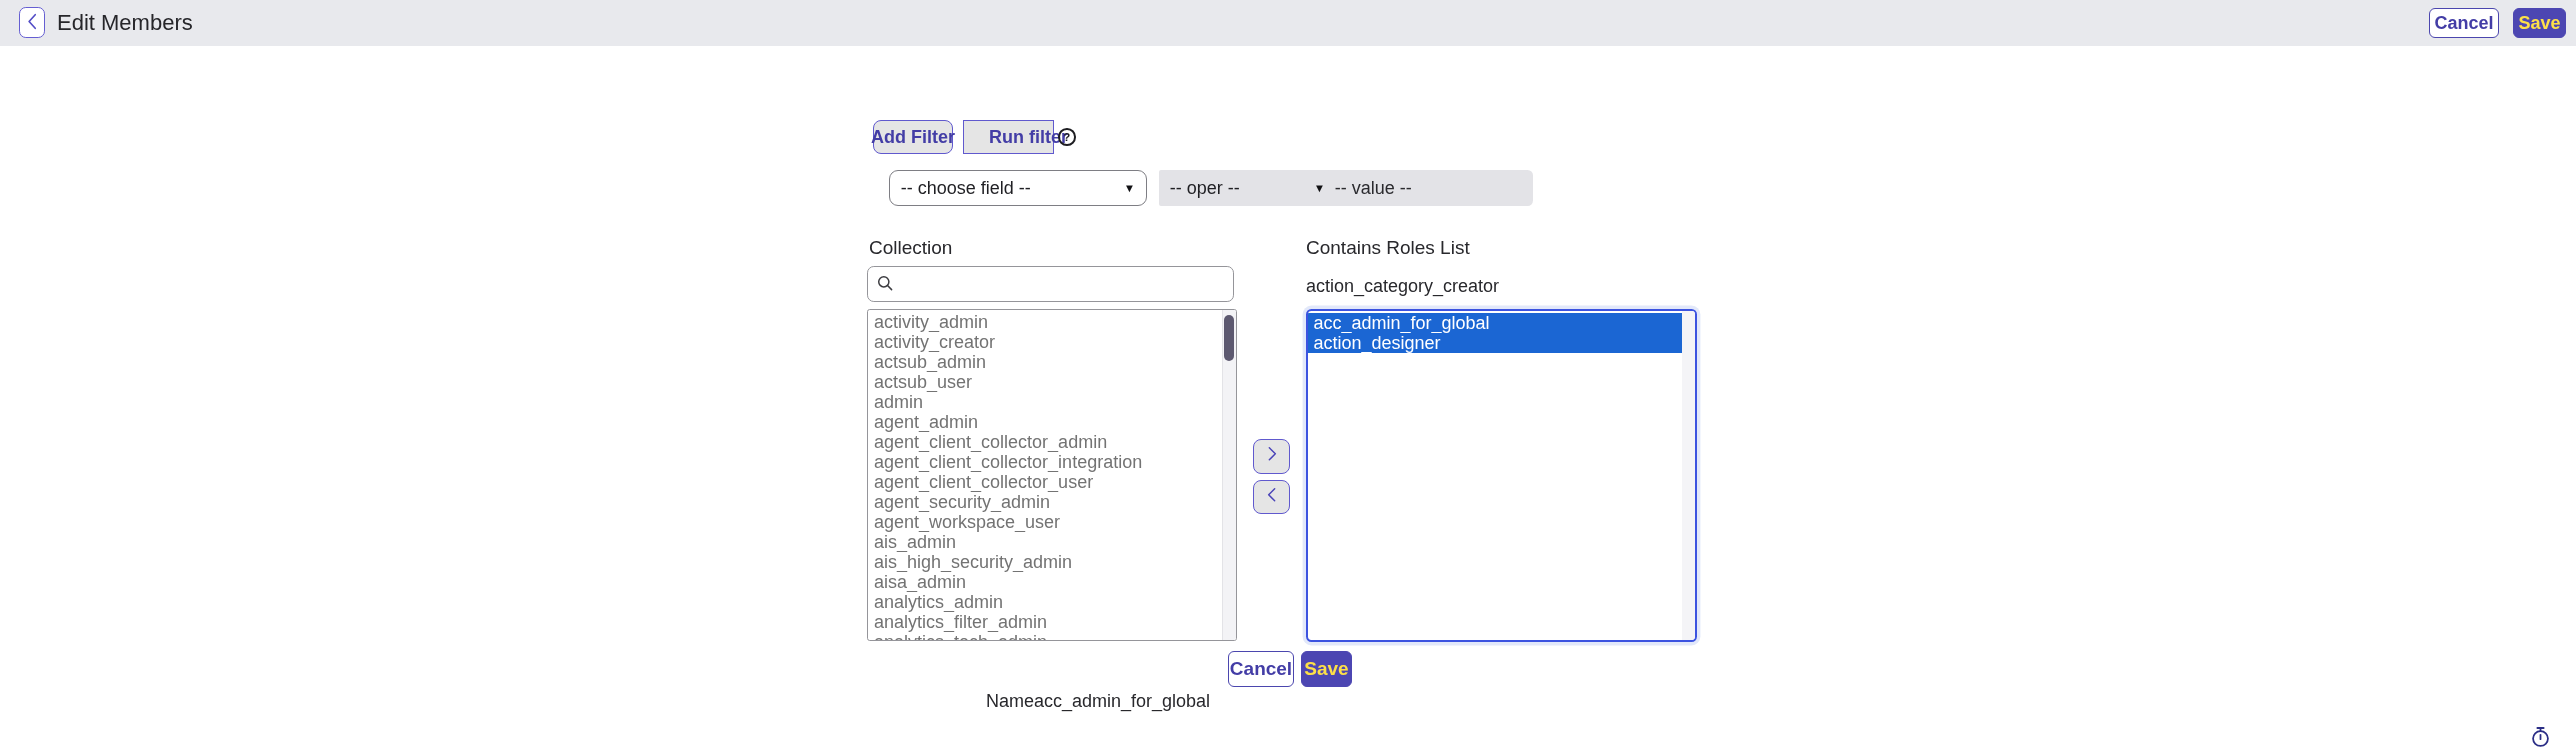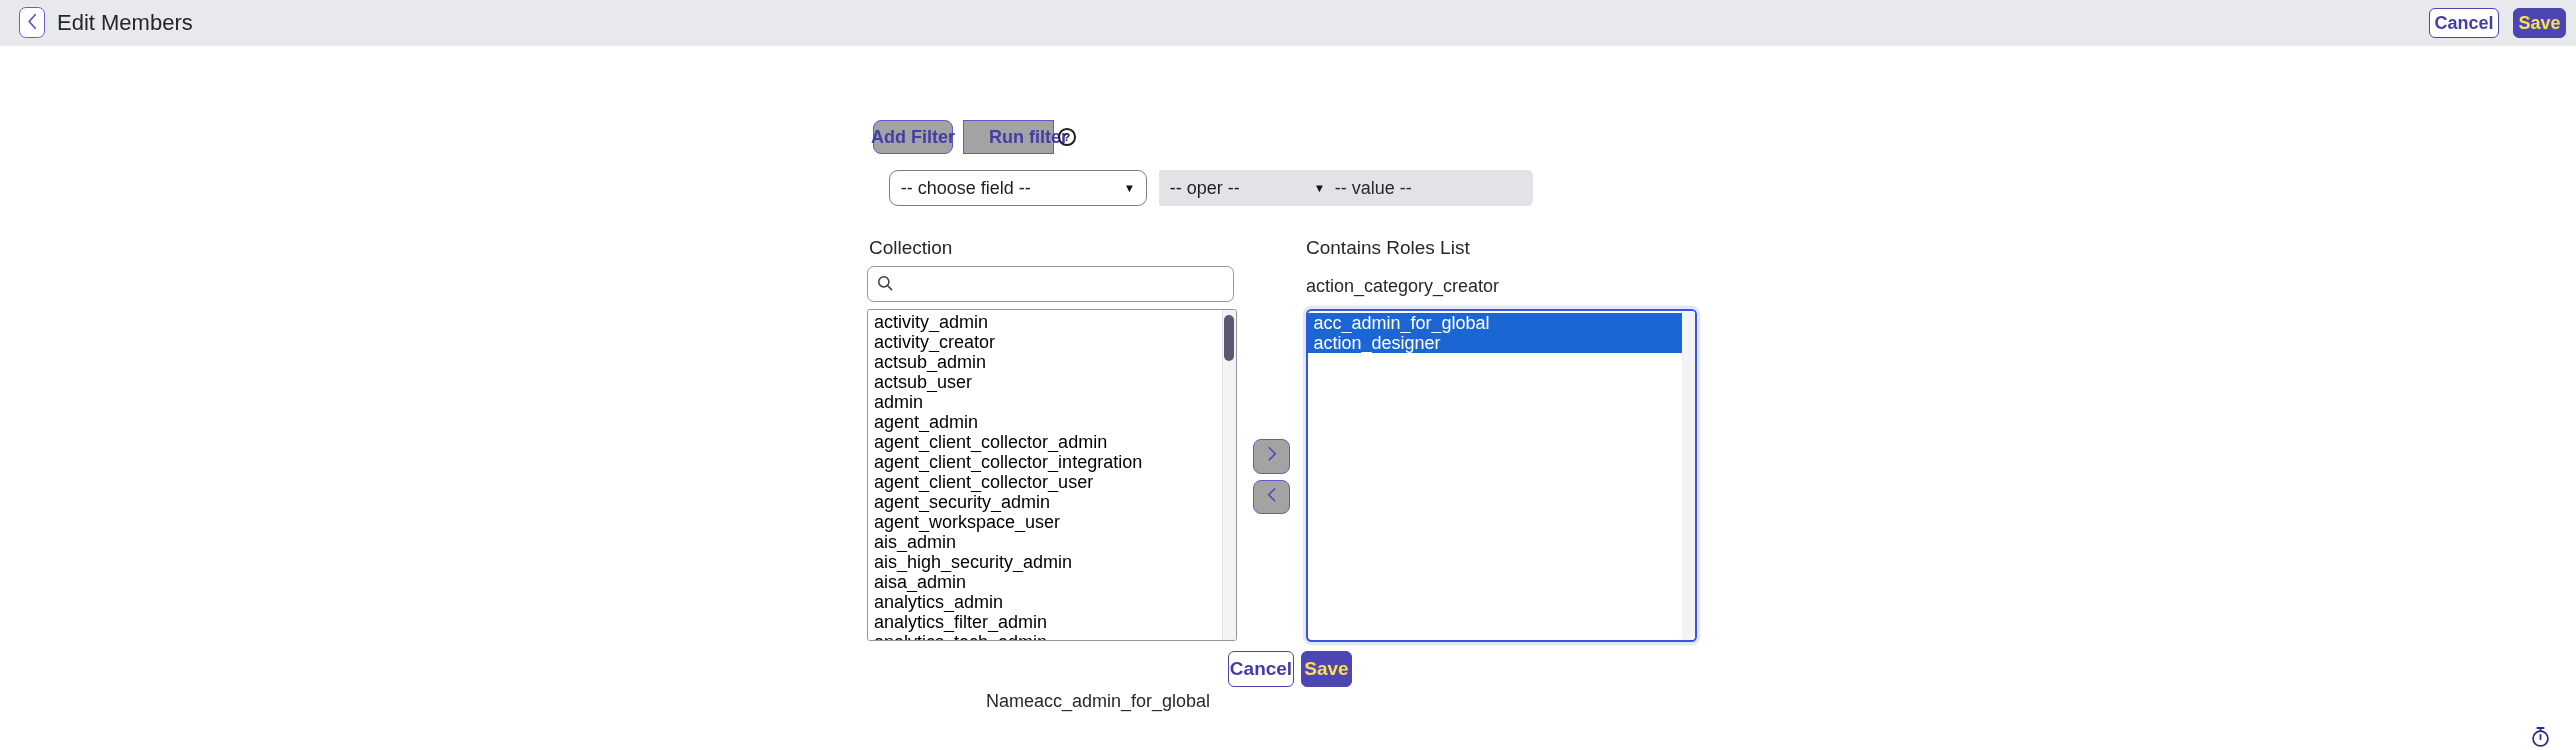--- a/index.html
+++ b/index.html
@@ -31,21 +31,21 @@
 
   
   .btn {
     display: flex; align-items: center; justify-content: center;
     font-family: "Liberation Sans", sans-serif;
     font-size: 18px; font-weight: 700; border-radius: 6px; cursor: pointer;
     white-space: nowrap;
   }
   .btn-secondary { background: #ffffff; border: 1.4px solid #4b46ae; color: #433da6; }
   .btn-primary   { background: #4c46b2; border: 1.4px solid #4c46b2; color: #fde047; }
-  .btn-outline   { background: #a3a3a3; border: 1.4px solid #6059ce; color: #433da6; }
+  .btn-outline   { background: #e5e5e5; border: 1.4px solid #6059ce; color: #433da6; }
 
   .cancel-top { position: absolute; left: 2429px; top: 8px; width: 70px; height: 30px; }
   .save-top   { position: absolute; left: 2513px; top: 8px; width: 53px;  height: 30px; }
 
   
   .add-filter { position: absolute; left: 873px; top: 120px; width: 80px; height: 34px; border-radius: 8px; }
   .run-filter { position: absolute; left: 963px; top: 120px; width: 91px; height: 34px; border-radius: 0; padding-left: 40px; }
   .help-icon {
     position: absolute; left: 1058px; top: 128px; width: 17.6px; height: 17.6px;
     border: 2px solid #1e1e22; border-radius: 50%;
@@ -82,21 +82,21 @@
   }
 
   
   .collection-list {
     position: absolute; left: 867px; top: 309px; width: 370px; height: 332px;
     background: #ffffff; border: 1.4px solid #95959a; border-radius: 2.7px;
     overflow: hidden;
   }
   .collection-options { position: absolute; left: 0; right: 15px; top: 2px; }
   .option {
-    height: 20px; line-height: 20px; font-size: 18px; color: #000000;
+    height: 20px; line-height: 20px; font-size: 18px; color: #737373;
     padding-left: 6px; white-space: nowrap; overflow: hidden; cursor: pointer;
   }
   .scroll-track {
     position: absolute; right: 0; top: 0; bottom: 0; width: 14px;
     background: #f3f3f6; border-left: 0.7px solid #e3e3e7;
   }
   .scroll-thumb {
     position: absolute; right: 2px; top: 5.4px; width: 10px; height: 46px;
     background: #5d5970; border-radius: 5.4px; cursor: pointer;
   }

